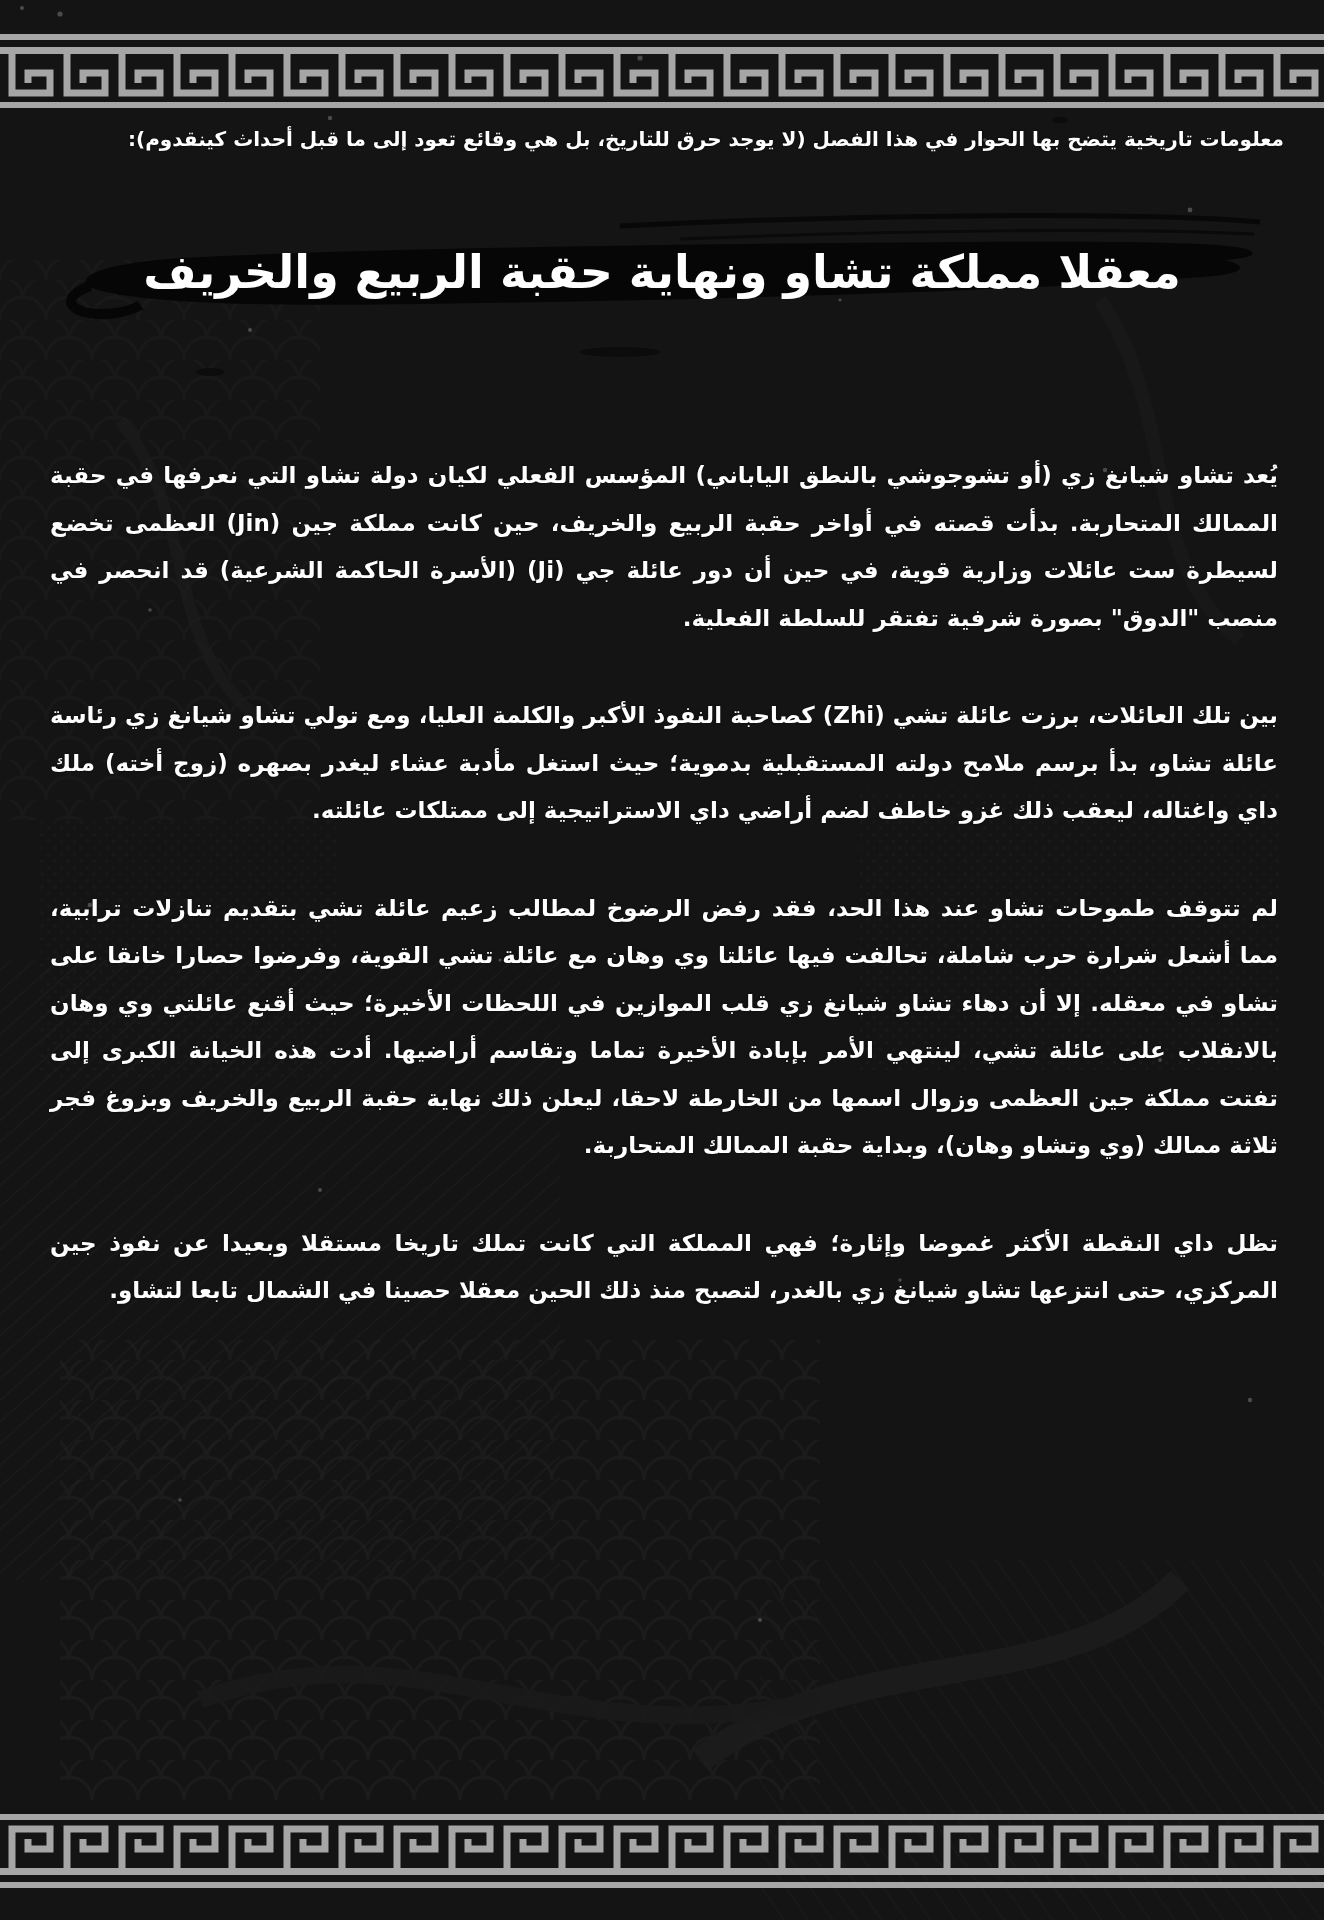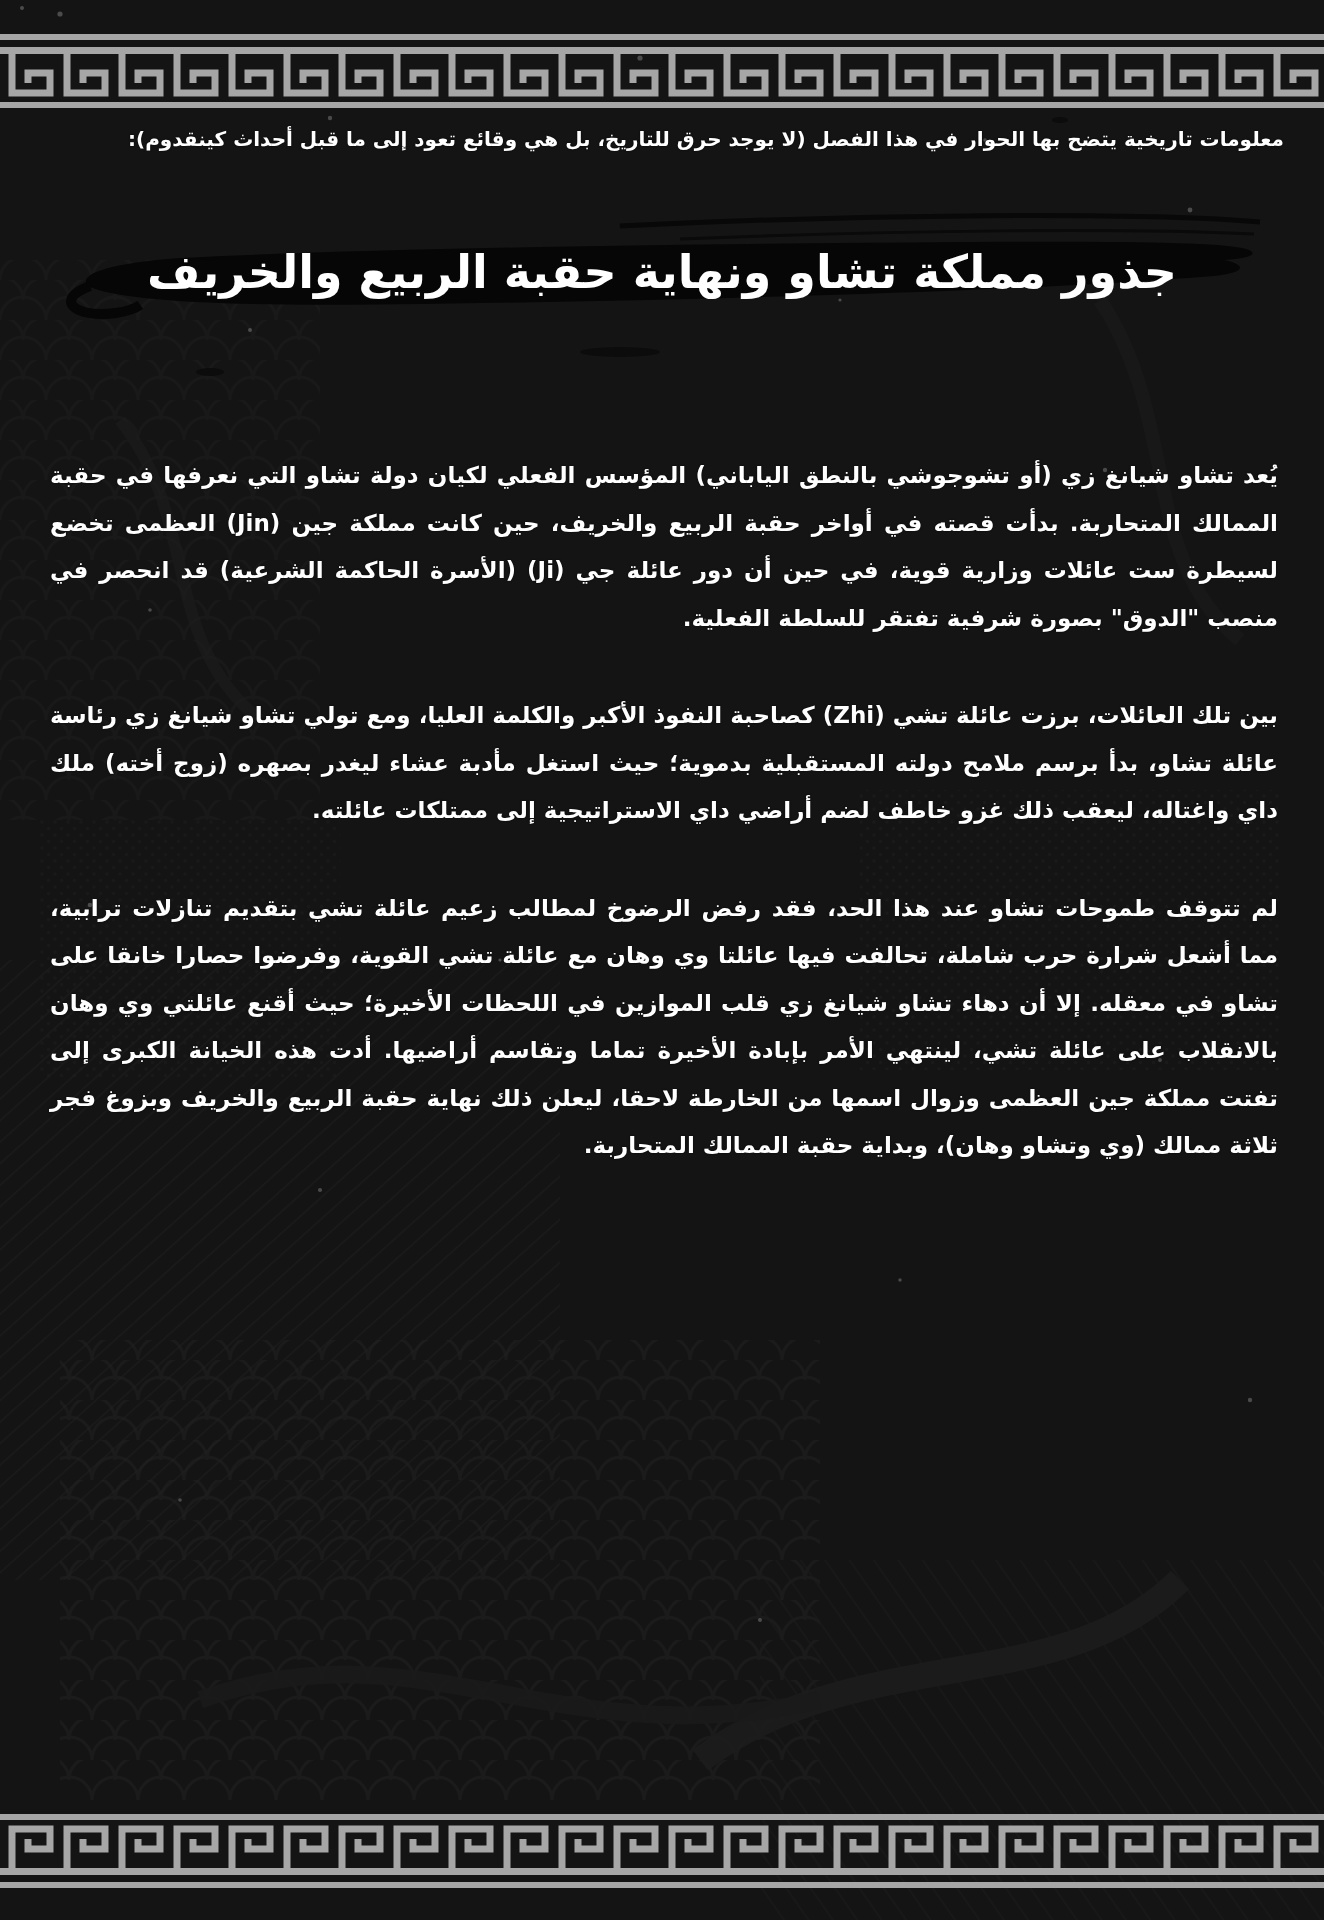--- a/index.html
+++ b/index.html
@@ -117,27 +117,28 @@
 
   <div class="info-note">معلومات تاريخية يتضح بها الحوار في هذا الفصل (لا يوجد حرق للتاريخ، بل هي وقائع تعود إلى ما قبل أحداث كينقدوم):</div>
 
   <div class="title-wrap">
     <svg class="brush" viewBox="0 0 1204 142" preserveAspectRatio="none" xmlns="http://www.w3.org/2000/svg">
       <path d="M560,20 C800,8 1080,6 1198,16" stroke="#080808" stroke-width="5" fill="none"></path>
       <path d="M620,33 C850,24 1060,22 1192,28" stroke="#0a0a0a" stroke-width="3" fill="none"></path>
       <path d="M30,80 C20,70 42,58 122,52 C322,42 622,38 902,36 C1052,35 1152,36 1180,42 C1198,46 1194,52 1162,54 C1182,58 1188,66 1152,70 C952,86 642,94 362,98 C182,101 62,96 30,80 Z" fill="#060606"></path>
       <path d="M32,80 C10,88 6,100 26,106 C46,111 72,106 82,99" stroke="#060606" stroke-width="10" fill="none"></path>
     </svg>
-    <h1 class="page-title">جذور مملكة تشاو ونهاية حقبة الربيع والخريف</h1>
+    <h1 class="page-title">معقلا مملكة تشاو ونهاية حقبة الربيع والخريف</h1>
   </div>
 
   <div class="content">
     <p>يُعد تشاو شيانغ زي (أو تشوجوشي بالنطق الياباني) المؤسس الفعلي لكيان دولة تشاو التي نعرفها في حقبة الممالك المتحاربة. بدأت قصته في أواخر حقبة الربيع والخريف، حين كانت مملكة جين (Jin) العظمى تخضع لسيطرة ست عائلات وزارية قوية، في حين أن دور عائلة جي (Ji) (الأسرة الحاكمة الشرعية) قد انحصر في منصب "الدوق" بصورة شرفية تفتقر للسلطة الفعلية.</p>
     <p>بين تلك العائلات، برزت عائلة تشي (Zhi) كصاحبة النفوذ الأكبر والكلمة العليا، ومع تولي تشاو شيانغ زي رئاسة عائلة تشاو، بدأ برسم ملامح دولته المستقبلية بدموية؛ حيث استغل مأدبة عشاء ليغدر بصهره (زوج أخته) ملك داي واغتاله، ليعقب ذلك غزو خاطف لضم أراضي داي الاستراتيجية إلى ممتلكات عائلته.</p>
     <p>لم تتوقف طموحات تشاو عند هذا الحد، فقد رفض الرضوخ لمطالب زعيم عائلة تشي بتقديم تنازلات ترابية، مما أشعل شرارة حرب شاملة، تحالفت فيها عائلتا وي وهان مع عائلة تشي القوية، وفرضوا حصارا خانقا على تشاو في معقله. إلا أن دهاء تشاو شيانغ زي قلب الموازين في اللحظات الأخيرة؛ حيث أقنع عائلتي وي وهان بالانقلاب على عائلة تشي، لينتهي الأمر بإبادة الأخيرة تماما وتقاسم أراضيها. أدت هذه الخيانة الكبرى إلى تفتت مملكة جين العظمى وزوال اسمها من الخارطة لاحقا، ليعلن ذلك نهاية حقبة الربيع والخريف وبزوغ فجر ثلاثة ممالك (وي وتشاو وهان)، وبداية حقبة الممالك المتحاربة.</p>
+    <p>تظل داي النقطة الأكثر غموضا وإثارة؛ فهي المملكة التي كانت تملك تاريخا مستقلا وبعيدا عن نفوذ جين المركزي، حتى انتزعها تشاو شيانغ زي بالغدر، لتصبح منذ ذلك الحين معقلا حصينا في الشمال تابعا لتشاو.</p>
   </div>
 
   <div class="border-band border-bottom">
     <svg width="1324" height="74" viewBox="0 0 1324 74" preserveAspectRatio="none" xmlns="http://www.w3.org/2000/svg">
       <defs>
         <pattern id="gk-bottom" x="6" y="13" width="55" height="52" patternUnits="userSpaceOnUse">
           <path d="M0,3.5 H55 M6,3.5 V46 H44 V26 H22 V36" fill="none" stroke="#a6a6a6" stroke-width="7"></path>
         </pattern>
       </defs>
       <rect x="0" y="0" width="1324" height="6" fill="#a6a6a6"></rect>

